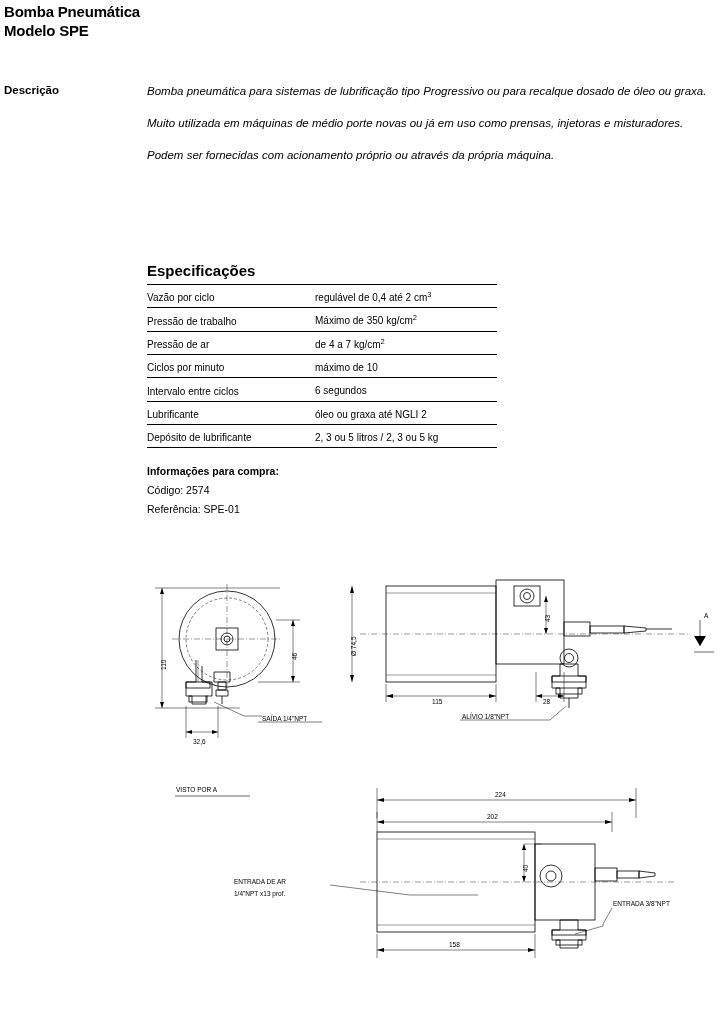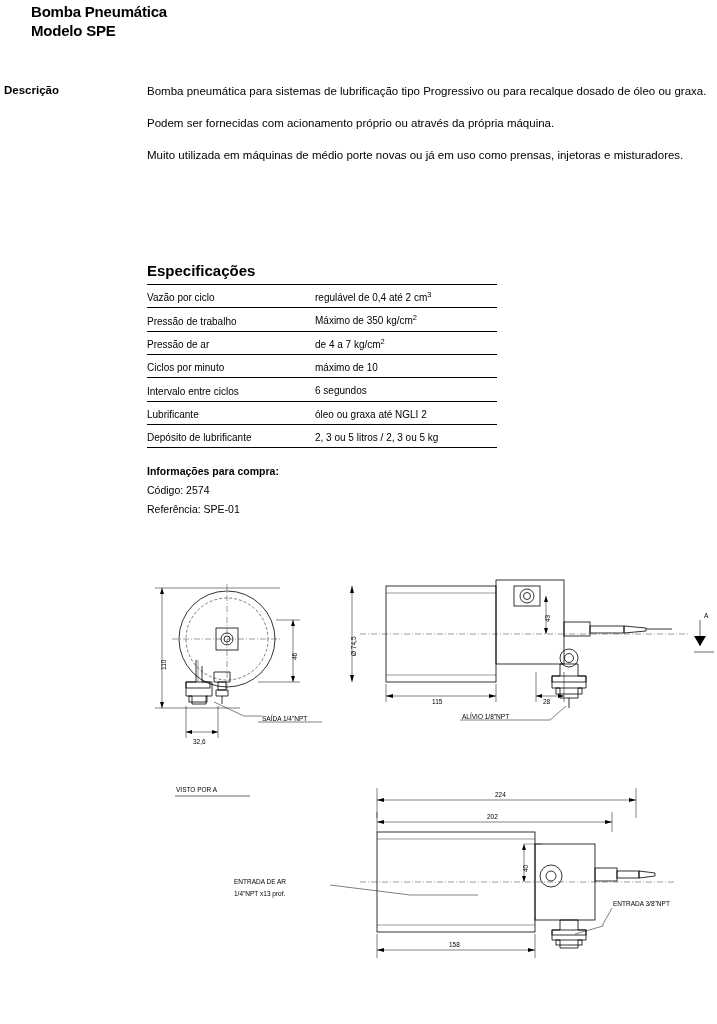--- a/index.html
+++ b/index.html
@@ -18,39 +18,39 @@
 
   
   .doc-title {
     position: absolute;
     left: 4px;
     top: 2px;
     font-size: 15px;
     font-weight: bold;
     line-height: 19px;
     letter-spacing: -0.2px;
-    margin-left: 27px;
   }
   .doc-title div { white-space: nowrap; }
 
   
   .desc-label {
     position: absolute;
     left: 4px;
     top: 84px;
     font-size: 11.5px;
     font-weight: bold;
   }
   .desc-body {
     position: absolute;
     left: 147px;
     top: 82px;
     width: 560px;
     font-size: 11.5px;
     line-height: 18px;
+    font-style: italic;
   }
   .desc-body p { margin: 0 0 14px 0; }
 
   
   .spec-wrap {
     position: absolute;
     left: 147px;
     top: 262px;
     width: 350px;
   }
@@ -106,22 +106,22 @@
 <body>
 
 <div class="doc-title">
   <div>Bomba Pneumática</div>
   <div>Modelo SPE</div>
 </div>
 
 <div class="desc-label">Descrição</div>
 <div class="desc-body">
   <p>Bomba pneumática para sistemas de lubrificação tipo Progressivo ou para recalque dosado de óleo ou graxa.</p>
+  <p>Muito utilizada em máquinas de médio porte novas ou já em uso como prensas, injetoras e misturadores.</p>
   <p>Podem ser fornecidas com acionamento próprio ou através da própria máquina.</p>
-  <p>Muito utilizada em máquinas de médio porte novas ou já em uso como prensas, injetoras e misturadores.</p>
 </div>
 
 <div class="spec-wrap">
   <div class="spec-title">Especificações</div>
   <table class="spec">
     <tbody>
       <tr>
         <td class="c1">Vazão por ciclo</td>
         <td class="c2"><span>regulável de 0,4 até 2 cm</span><sup>3</sup></td>
       </tr>

